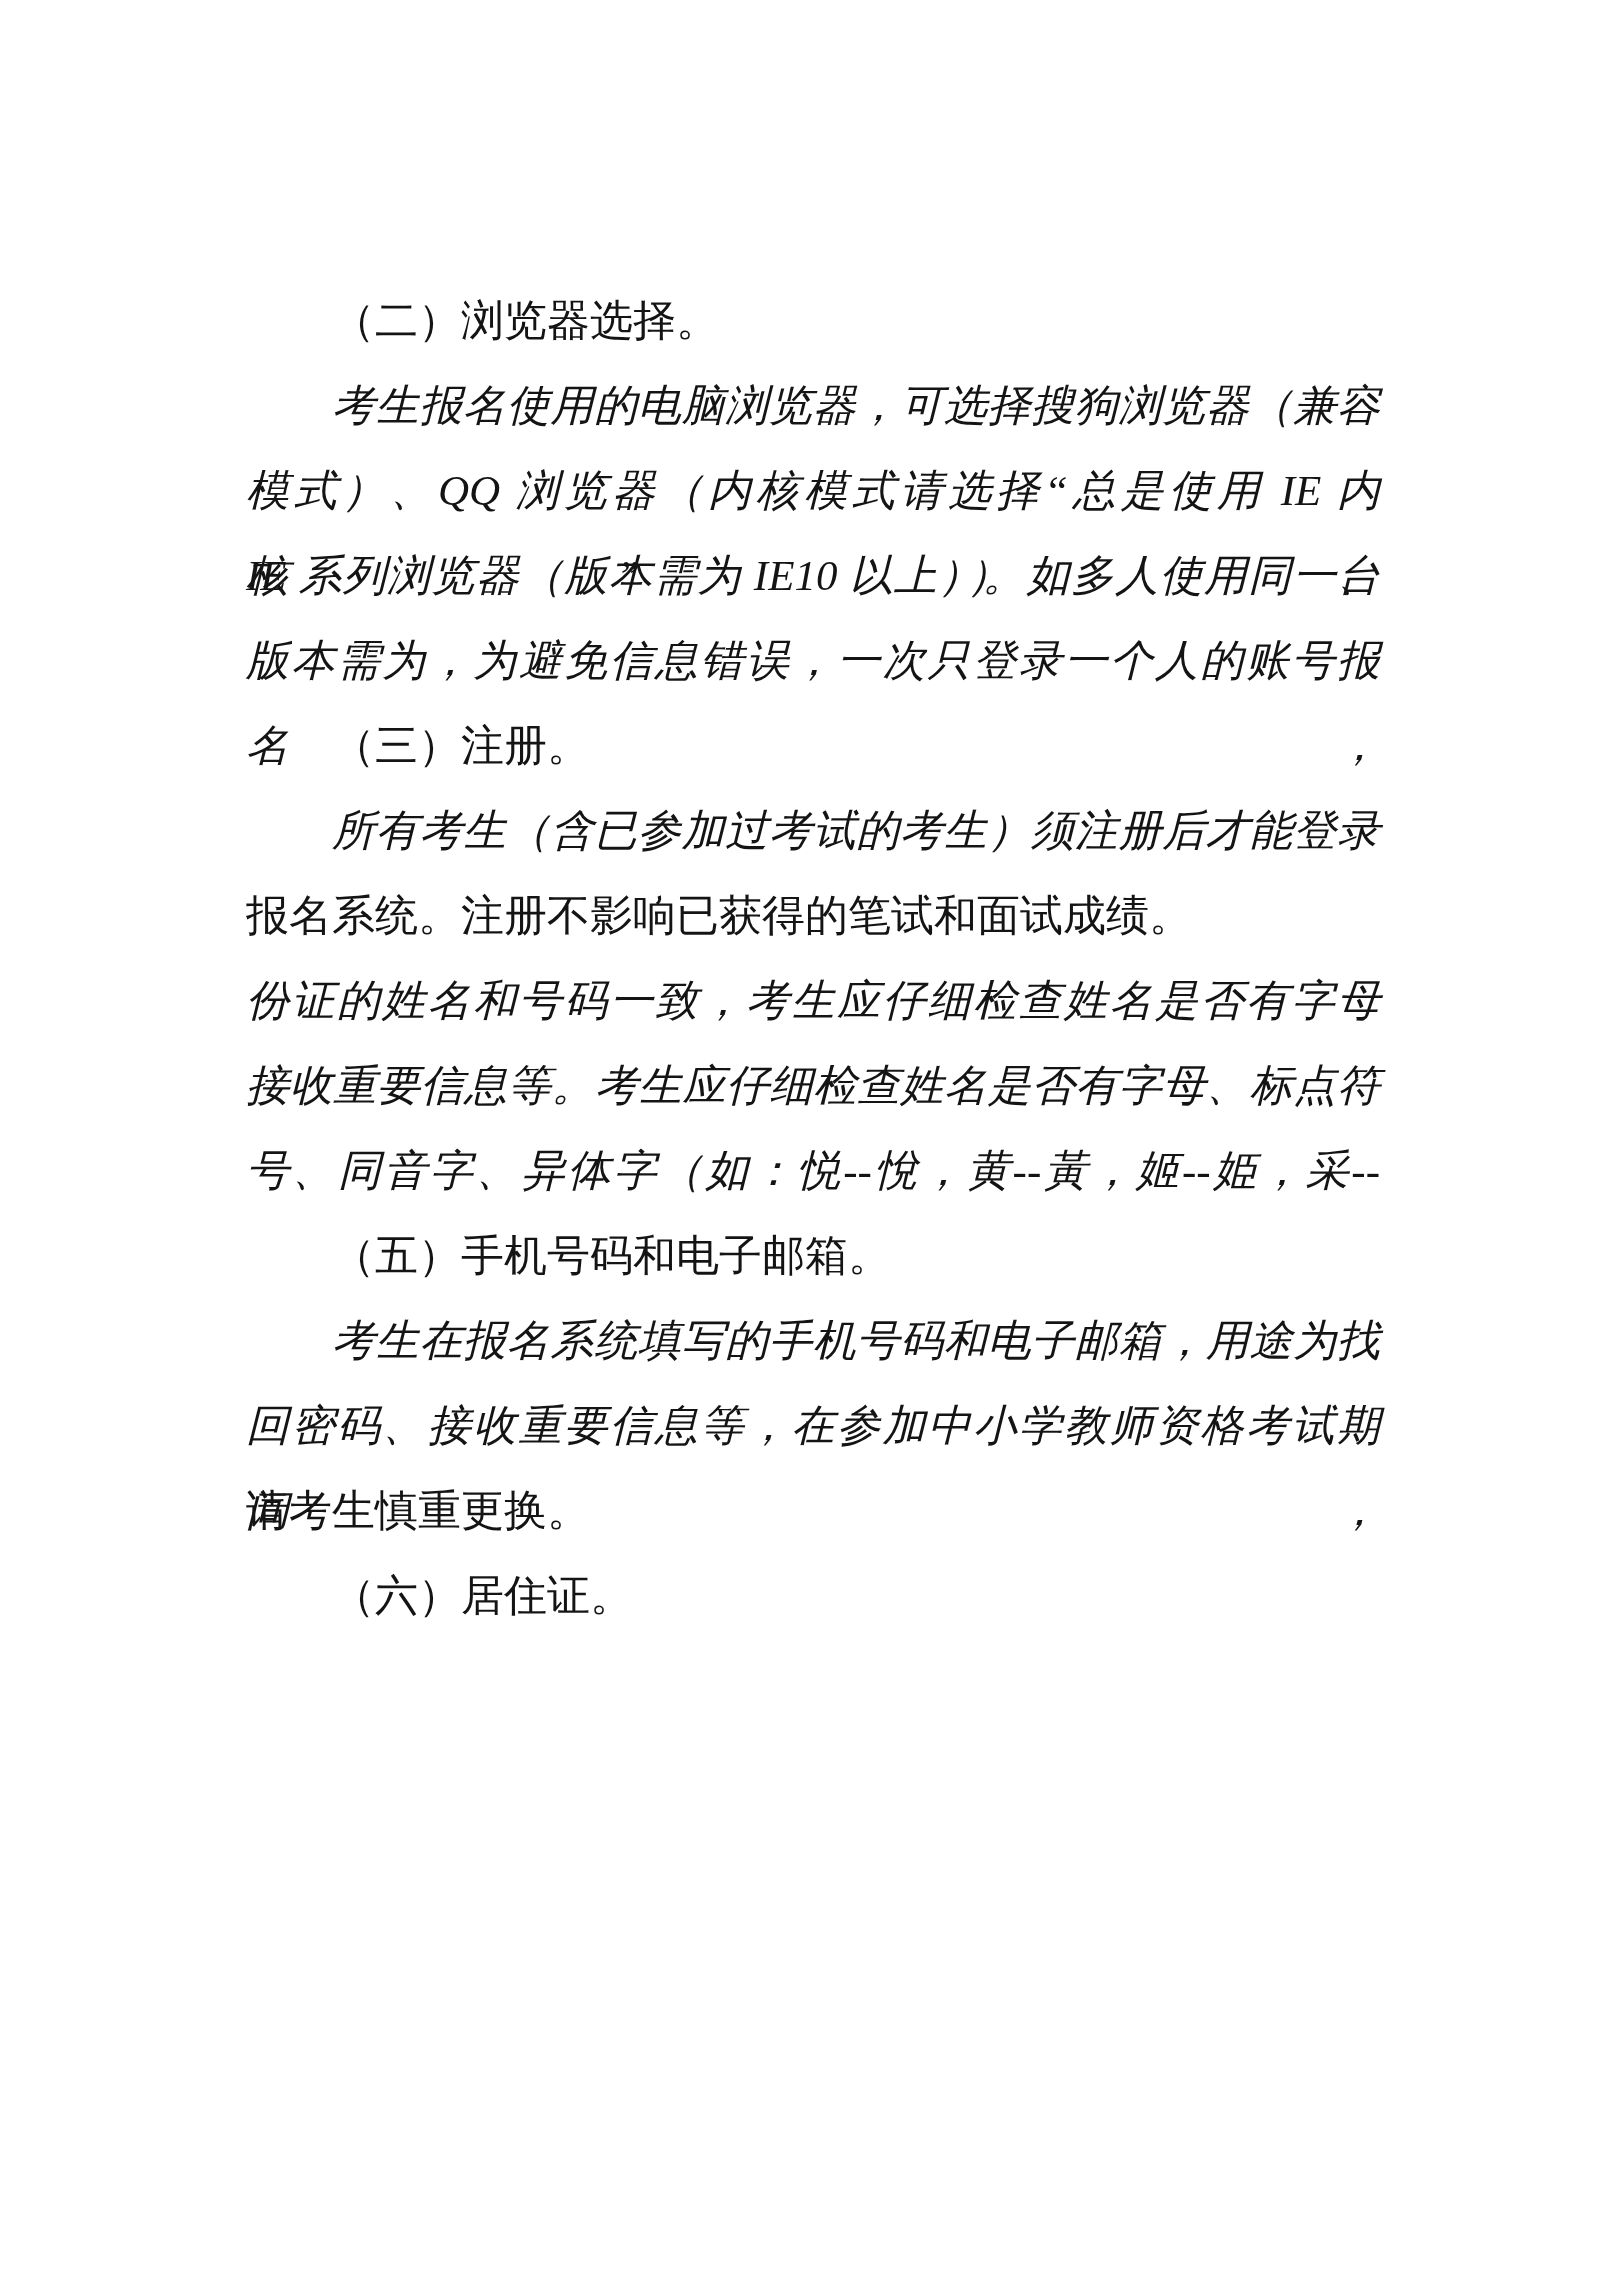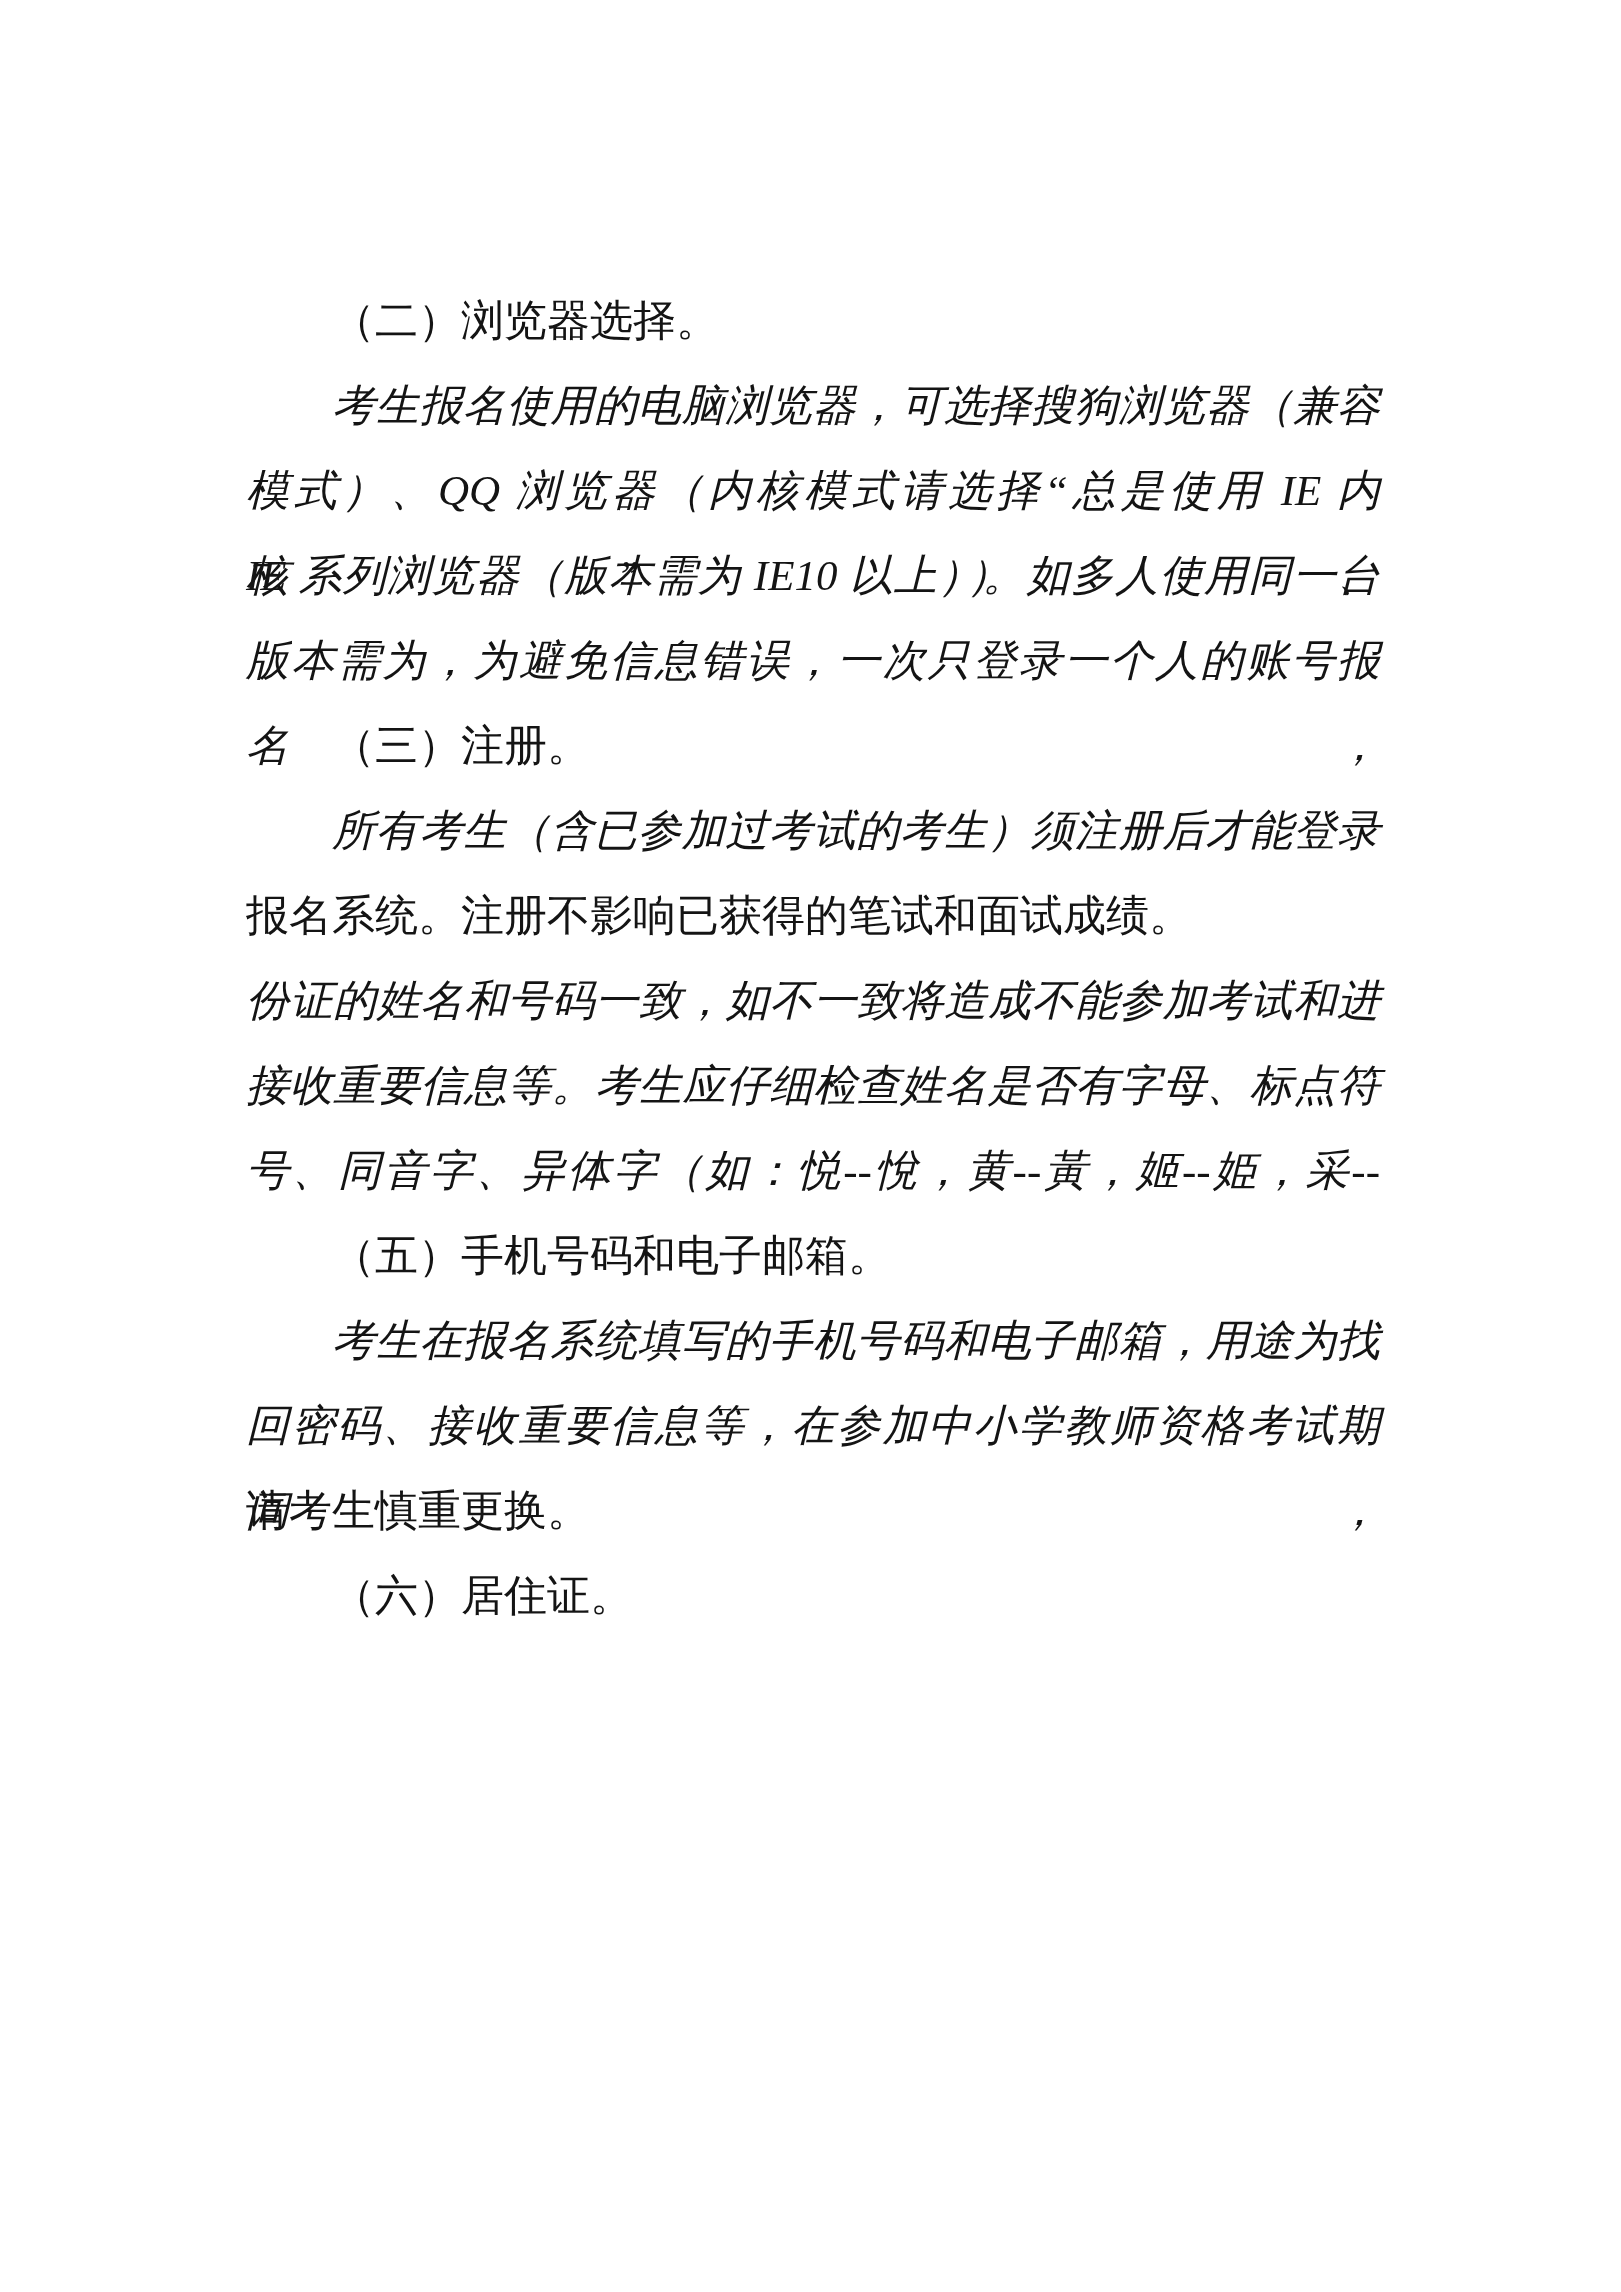--- a/index.html
+++ b/index.html
@@ -46,21 +46,21 @@
 <div class="page">
   <div class="content">
       <div class="line indent">（二）浏览器选择。</div>
       <div class="line indent justify">考生报名使用的电脑浏览器，可选择搜狗浏览器（兼容</div>
       <div class="line justify">模式）、QQ 浏览器（内核模式请选择“总是使用 IE 内核”）、</div>
       <div class="line justify">IE 系列浏览器（版本需为 IE10 以上）。如多人使用同一台</div>
       <div class="line justify">版本需为，为避免信息错误，一次只登录一个人的账号报名，</div>
       <div class="line indent">（三）注册。</div>
       <div class="line indent justify">所有考生（含已参加过考试的考生）须注册后才能登录</div>
       <div class="line">报名系统。注册不影响已获得的笔试和面试成绩。</div>
-      <div class="line justify">份证的姓名和号码一致，如不一致将造成不能参加考试和进</div>
+      <div class="line justify">份证的姓名和号码一致，考生应仔细检查姓名是否有字母</div>
       <div class="line justify">接收重要信息等。考生应仔细检查姓名是否有字母、标点符</div>
       <div class="line justify">号、同音字、异体字（如：悦--悅，黄--黃，姬--姫，采--</div>
       <div class="line indent">（五）手机号码和电子邮箱。</div>
       <div class="line indent justify">考生在报名系统填写的手机号码和电子邮箱，用途为找</div>
       <div class="line justify">回密码、接收重要信息等，在参加中小学教师资格考试期间，</div>
       <div class="line">请考生慎重更换。</div>
       <div class="line indent">（六）居住证。</div>
     </div>
 </div>
 

